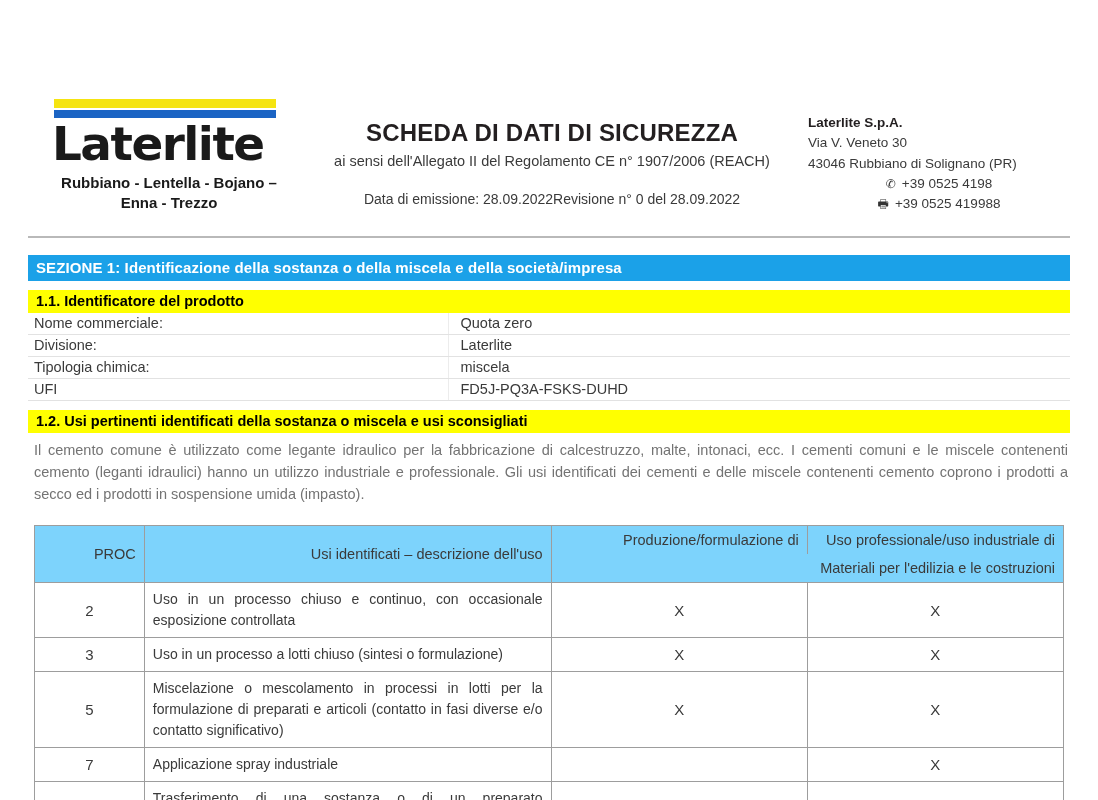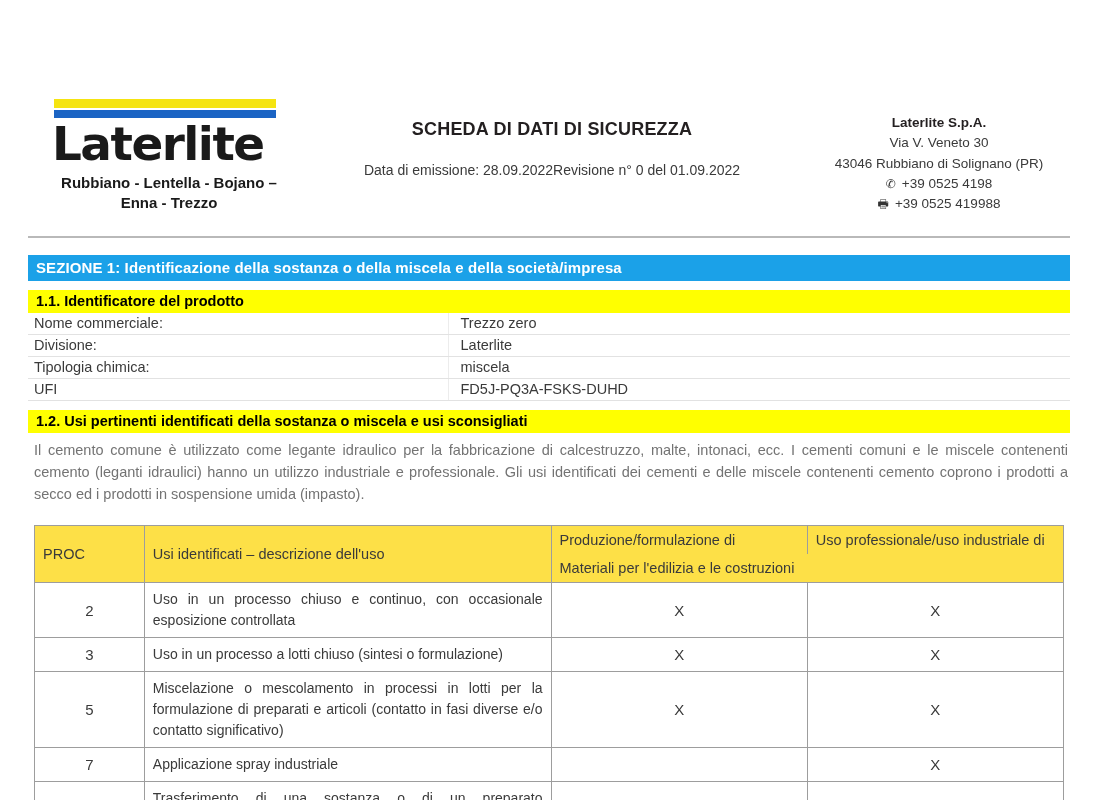--- a/index.html
+++ b/index.html
@@ -41,41 +41,40 @@
     font-weight: 700;
     color: #1a1a1a;
     text-align: center;
     line-height: 1.35;
     margin-top: 5px;
     width: 238px;
   }
 
   .title-block { flex: 1 1 auto; text-align: center; padding-top: 20px; }
   .doc-title {
-    font-size: 18px;
+    font-size: 24px;
     font-weight: 700;
     letter-spacing: 0.2px;
     color: #231f20;
   }
   .doc-subtitle {
     font-size: 14.5px;
     margin-top: 6px;
     color: #3a3a3a;
   }
   .doc-dates {
     margin-top: 22px;
     font-size: 14px;
     color: #3a3a3a;
     display: flex;
     justify-content: center;
   }
 
   .addr-block {
     width: 262px; flex: 0 0 262px;
-    text-align: center;
     font-size: 13.5px;
     line-height: 1.5;
     color: #3a3a3a;
     padding-top: 14px;
   }
   .addr-name { font-weight: 700; color: #231f20; }
   .addr-line-icon { display: flex; justify-content: center; align-items: center; gap: 6px; }
   .mini-icon { display: inline-block; line-height: 1; font-size: 12px; color: #333; }
 
   .head-rule {
@@ -135,23 +134,23 @@
     font-size: 14px;
     color: #3a3a3a;
     table-layout: fixed;
   }
   table.proc th, table.proc td {
     border: 1px solid #9d9d9d;
     padding: 6px 8px;
     vertical-align: middle;
   }
   table.proc thead th {
-    background: #fde047;
+    background: #7dd3fc;
     font-weight: 400;
-    text-align: left;
+    text-align: right;
     font-size: 14.5px;
   }
   .col-proc { width: 108px; }
   .col-desc { width: 400px; }
   .col-prod { width: 252px; }
   .col-uso  { width: 252px; }
   td.desc {
     text-align: justify;
     text-align-last: left;
     line-height: 1.5;
@@ -174,23 +173,24 @@
         <div class="bar-yellow"></div>
         <div class="bar-white"></div>
         <div class="bar-blue"></div>
       </div>
       <div class="logo-word">Laterlite</div>
       <div class="logo-sub">Rubbiano - Lentella - Bojano – Enna - Trezzo</div>
     </div>
 
     <div class="title-block">
       <div class="doc-title">SCHEDA DI DATI DI SICUREZZA</div>
+      <div class="doc-subtitle">ai sensi dell'Allegato II del Regolamento CE n° 1907/2006 (REACH)</div>
       <div class="doc-dates">
         <span>Data di emissione: 28.09.2022</span>
-        <span>Revisione n° 0 del 01.09.2022</span>
+        <span>Revisione n° 0 del 28.09.2022</span>
       </div>
     </div>
 
     <div class="addr-block">
       <div class="addr-name">Laterlite S.p.A.</div>
       <div>Via V. Veneto 30</div>
       <div>43046 Rubbiano di Solignano (PR)</div>
       <div class="addr-line-icon">
         <span class="mini-icon">✆</span>
         <span>+39 0525 4198</span>
@@ -207,21 +207,21 @@
   <div class="body">
 
     <div class="section-bar">SEZIONE 1: Identificazione della sostanza o della miscela e della società/impresa</div>
 
     <div class="sub-bar">1.1. Identificatore del prodotto</div>
 
     <table class="prod">
       <tbody>
         <tr>
           <td class="k">Nome commerciale:</td>
-          <td class="v">Trezzo zero</td>
+          <td class="v">Quota zero</td>
         </tr>
         <tr>
           <td class="k">Divisione:</td>
           <td class="v">Laterlite</td>
         </tr>
         <tr>
           <td class="k">Tipologia chimica:</td>
           <td class="v">miscela</td>
         </tr>
         <tr>

